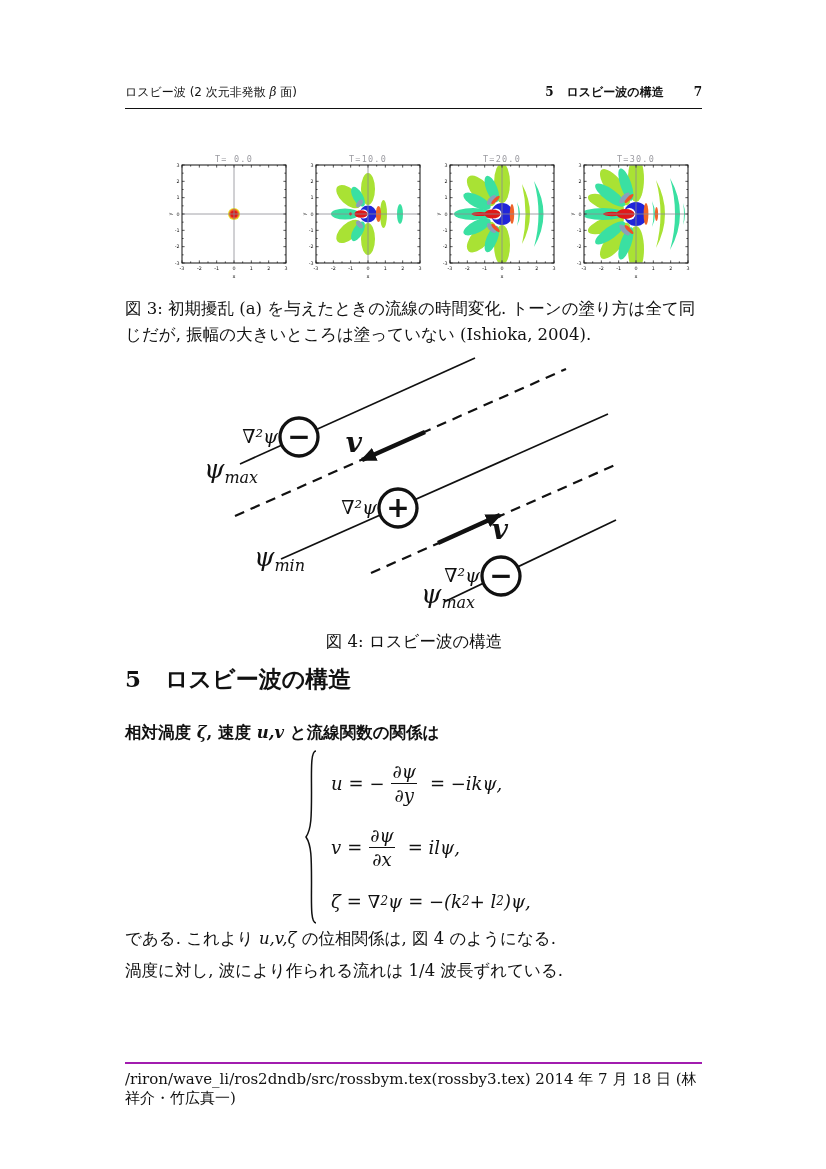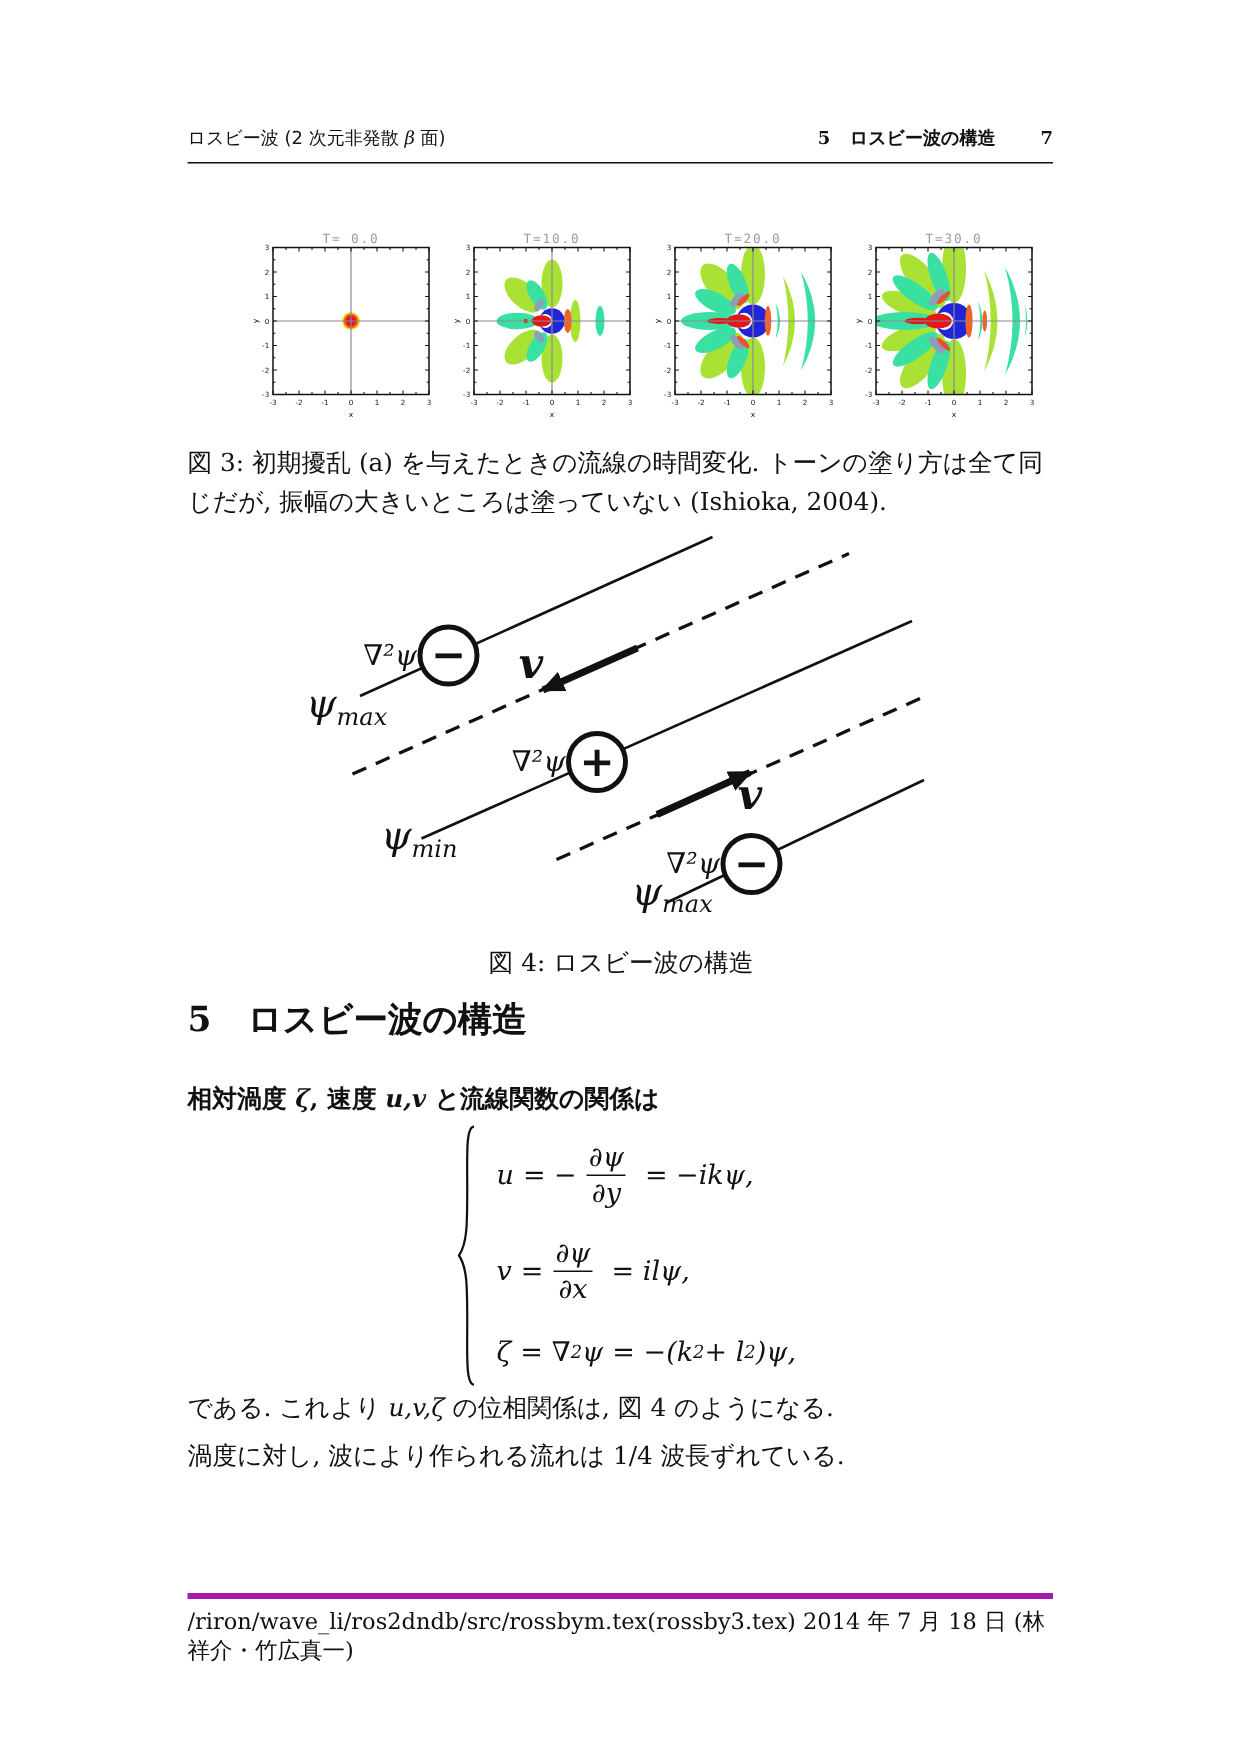--- a/index.html
+++ b/index.html
@@ -60,21 +60,21 @@
          text-anchor:middle;fill:#111;}
   .varrow{stroke:#111;stroke-width:4.6;}
   .fnab{font-family:"DejaVu Serif",serif;font-style:italic;font-size:19px;fill:#111;}
   .fpsi{font-family:"DejaVu Serif",serif;font-style:italic;font-size:26px;fill:#111;}
   .fsub{font-family:"DejaVu Serif",serif;font-style:italic;font-size:16px;fill:#111;}
   .fv{font-family:"DejaVu Serif",serif;font-style:italic;font-weight:bold;
       font-size:28px;fill:#111;text-anchor:middle;}
 
   
   .footer{position:absolute;left:125px;top:1062px;width:577px;
-          border-top:4px solid #a21caf;padding-top:6px;font-size:15px;}
+          border-top:2px solid #a21caf;padding-top:6px;font-size:15px;}
 </style>
 </head>
 <body>
 
 <div class="page">
 
   <div class="header">
     <span><span>ロスビー波 (2 次元非発散 </span><span class="beta">β</span><span> 面)</span></span>
     <span class="hright">
       <span class="hnum">5</span>

